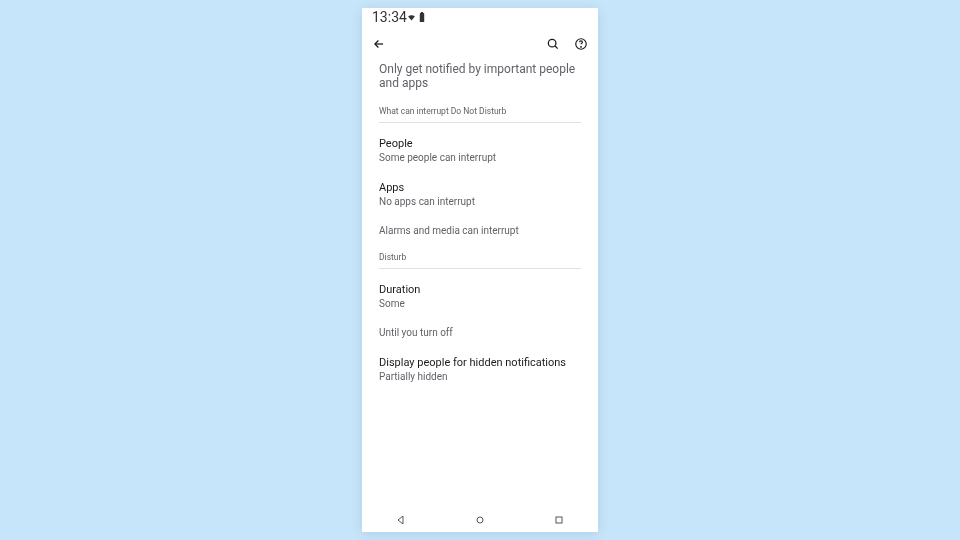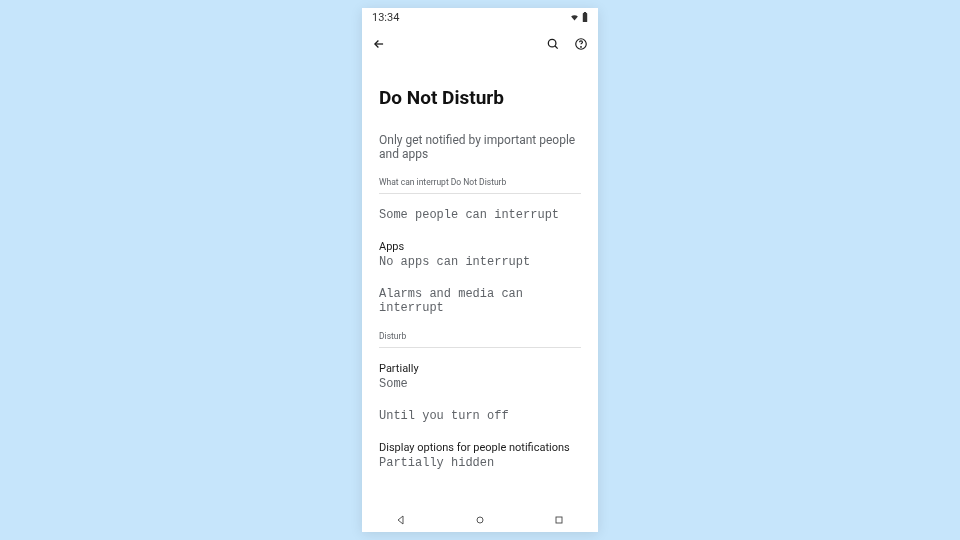--- a/index.html
+++ b/index.html
@@ -19,23 +19,23 @@
     background: #ffffff;
     box-shadow: 0 2px 12px rgba(0,0,0,0.1);
     position: relative;
     display: flex;
     flex-direction: column;
   }
   .statusbar {
     height: 18px;
     display: flex;
     align-items: center;
-    justify-content: space-between;
+    justify-content: flex-start;
     padding: 0 10px;
-    font-size: 11px;
+    font-size: 14px;
     color: #333;
   }
   .status-icons { display: flex; gap: 3px; align-items: center; }
   .status-icons svg { display: block; }
   .appbar {
     height: 36px;
     display: flex;
     align-items: center;
     justify-content: space-between;
     padding: 0 10px;
@@ -86,23 +86,22 @@
   .setting-item {
     padding: 8px 0 10px 0;
     cursor: pointer;
   }
   .setting-title {
     font-size: 11px;
     color: #1c1c1c;
     margin-bottom: 2px;
   }
   .setting-sub {
-    font-size: 12px;
+    font-size: 10px;
     color: #5f6368;
-    font-family: Liberation Mono, monospace;
   }
   .section-gap-top { margin-top: 2px; }
   .navbar {
     height: 24px;
     border-top: 0px solid #eee;
     display: flex;
     align-items: center;
     justify-content: space-around;
     background: #fff;
   }
@@ -144,48 +143,48 @@
         <svg width="14" height="14" viewBox="0 0 24 24" fill="none" stroke="#1c1c1c" stroke-width="2">
             <circle cx="12" cy="12" r="9"></circle>
             <path d="M9.5 9a2.5 2.5 0 0 1 5 0c0 1.5-2.5 2-2.5 3.5"></path>
             <circle cx="12" cy="17" r="0.6" fill="#1c1c1c"></circle>
           </svg>
       </span>
     </div>
   </div>
 
   <div class="content">
-    <div class="page-title">Do Not Disturb</div>
     <div class="subtitle">Only get notified by important people and apps</div>
 
 
     <div class="section-header">What can interrupt Do Not Disturb</div>
 
     <div class="setting-item">
+      <div class="setting-title">People</div>
       <div class="setting-sub">Some people can interrupt</div>
     </div>
     <div class="setting-item">
       <div class="setting-title">Apps</div>
       <div class="setting-sub">No apps can interrupt</div>
     </div>
     <div class="setting-item">
       <div class="setting-sub">Alarms and media can interrupt</div>
     </div>
 
     <div class="section-header section-gap-top">Disturb</div>
 
     <div class="setting-item">
-      <div class="setting-title">Partially</div>
+      <div class="setting-title">Duration</div>
       <div class="setting-sub">Some</div>
     </div>
     <div class="setting-item">
       <div class="setting-sub">Until you turn off</div>
     </div>
     <div class="setting-item">
-      <div class="setting-title">Display options for people notifications</div>
+      <div class="setting-title">Display people for hidden notifications</div>
       <div class="setting-sub">Partially hidden</div>
     </div>
   </div>
 
   <div class="navbar">
     <span>
       <svg width="12" height="12" viewBox="0 0 24 24" fill="none" stroke="#444" stroke-width="1.8">
           <path d="M16 4l-10 8 10 8z" stroke-linejoin="round"></path>
         </svg>
     </span>

